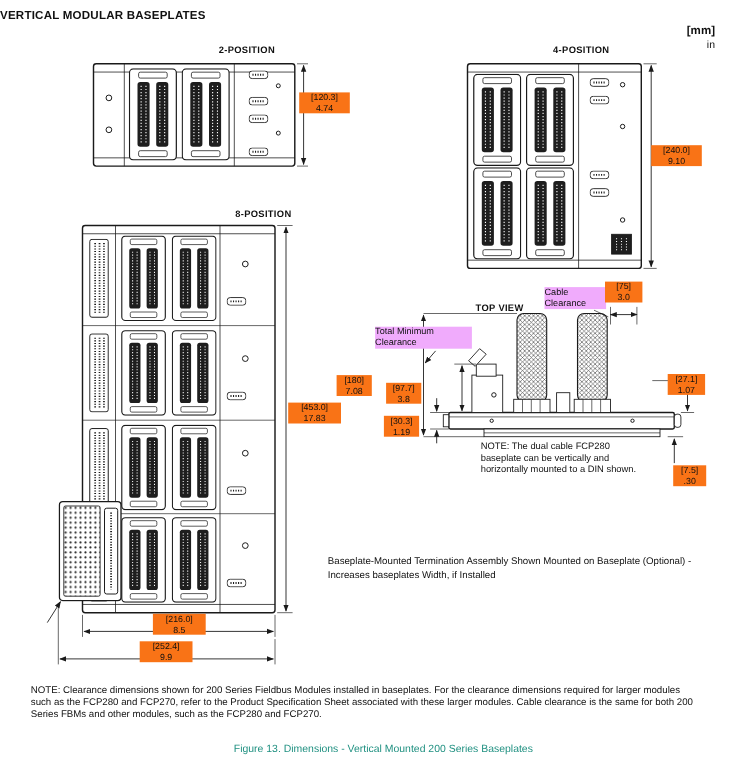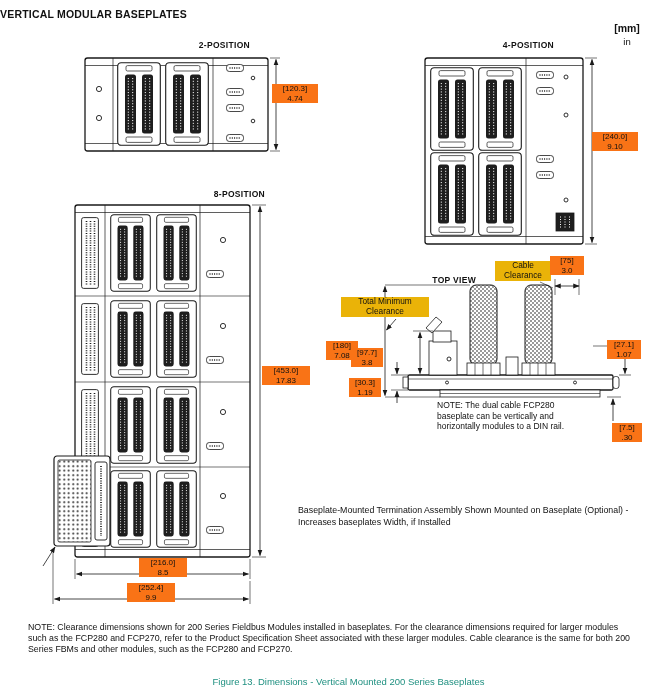--- a/index.html
+++ b/index.html
@@ -9,26 +9,26 @@
   svg.draw{position:absolute;overflow:visible}
   .ln{fill:none;stroke:#1a1a1a;stroke-width:0.9}
   .outline{fill:#fff;stroke:#1a1a1a;stroke-width:1.3}
   .thin{fill:#fff;stroke:#1a1a1a;stroke-width:0.8}
   .thinline{fill:none;stroke:#1a1a1a;stroke-width:0.7}
   .rowline{fill:none;stroke:#1a1a1a;stroke-width:0.6}
   .dimline{fill:none;stroke:#1a1a1a;stroke-width:0.8}
   .ext{fill:none;stroke:#1a1a1a;stroke-width:0.6}
   .title{position:absolute;left:0;top:8px;width:663px;text-align:left;
          font-size:10.5px;font-weight:bold;letter-spacing:0.2px}
-  .units{position:absolute;left:604px;top:22px;width:46px;text-align:center;line-height:13px}
+  .units{position:absolute;left:604px;top:22px;width:46px;text-align:right;line-height:13px}
   .units .mm{font-size:10.5px;font-weight:bold}
   .units .in{font-size:9.5px}
   .lbl{position:absolute;font-size:8.5px;font-weight:bold;text-align:right;letter-spacing:0.3px}
   .dim{position:absolute;font-size:8px;line-height:9.6px;text-align:center;background:#f97316}
-  .small-lbl{position:absolute;font-size:8.3px;line-height:9.8px;text-align:center;background:#eab308}
+  .small-lbl{position:absolute;font-size:8.3px;line-height:9.8px;text-align:left;background:#f0abfc}
   .note{position:absolute;font-size:8.5px;line-height:10.5px}
   .note-term{position:absolute;font-size:8.8px;line-height:11.5px}
   .note-bottom{position:absolute;font-size:8.8px;line-height:11px;text-align:left}
   .caption{position:absolute;left:17px;top:676px;width:663px;text-align:center;
            font-size:9.5px;color:#1f9080}
 </style>
 </head>
 <body>
 
 <div class="page">
@@ -292,21 +292,21 @@
 
   <div class="small-lbl" style="left:495px;top:261px;width:56px">Cable Clearance</div>
 
   <div class="dim" style="left:550px;top:256px;width:34px">
     <div>[75]</div>
     <div>3.0</div>
   </div>
 
   <div class="small-lbl" style="left:341px;top:297px;width:88px">Total Minimum Clearance</div>
 
-  <div class="dim" style="left:326px;top:341px;width:32px">
+  <div class="dim" style="left:306px;top:341px;width:32px">
     <div>[180]</div>
     <div>7.08</div>
   </div>
 
   <div class="dim" style="left:351px;top:348px;width:32px">
     <div>[97.7]</div>
     <div>3.8</div>
   </div>
 
   <div class="dim" style="left:349px;top:378px;width:32px">
@@ -317,21 +317,21 @@
   <div class="dim" style="left:607px;top:340px;width:34px">
     <div>[27.1]</div>
     <div>1.07</div>
   </div>
 
   <div class="dim" style="left:612px;top:423px;width:30px">
     <div>[7.5]</div>
     <div>.30</div>
   </div>
 
-  <div class="note" style="left:437px;top:400px;width:142px">NOTE: The dual cable FCP280 baseplate can be vertically and horizontally modules to a DIN rail.</div>
+  <div class="note" style="left:437px;top:400px;width:142px">NOTE: The dual cable FCP280 baseplate can be vertically and horizontally mounted to a DIN shown.</div>
 
   <div class="note-term" style="left:298px;top:505px;width:338px">Baseplate-Mounted Termination Assembly Shown Mounted on Baseplate (Optional) - Increases baseplates Width, if Installed</div>
 
   <div class="note-bottom" style="left:28px;top:622px;width:610px">NOTE: Clearance dimensions shown for 200 Series Fieldbus Modules installed in baseplates. For the clearance dimensions required for larger modules such as the FCP280 and FCP270, refer to the Product Specification Sheet associated with these larger modules. Cable clearance is the same for both 200 Series FBMs and other modules, such as the FCP280 and FCP270.</div>
 
   <div class="caption">Figure 13. Dimensions - Vertical Mounted 200 Series Baseplates</div>
 
 </div>
 
 </body></html>

